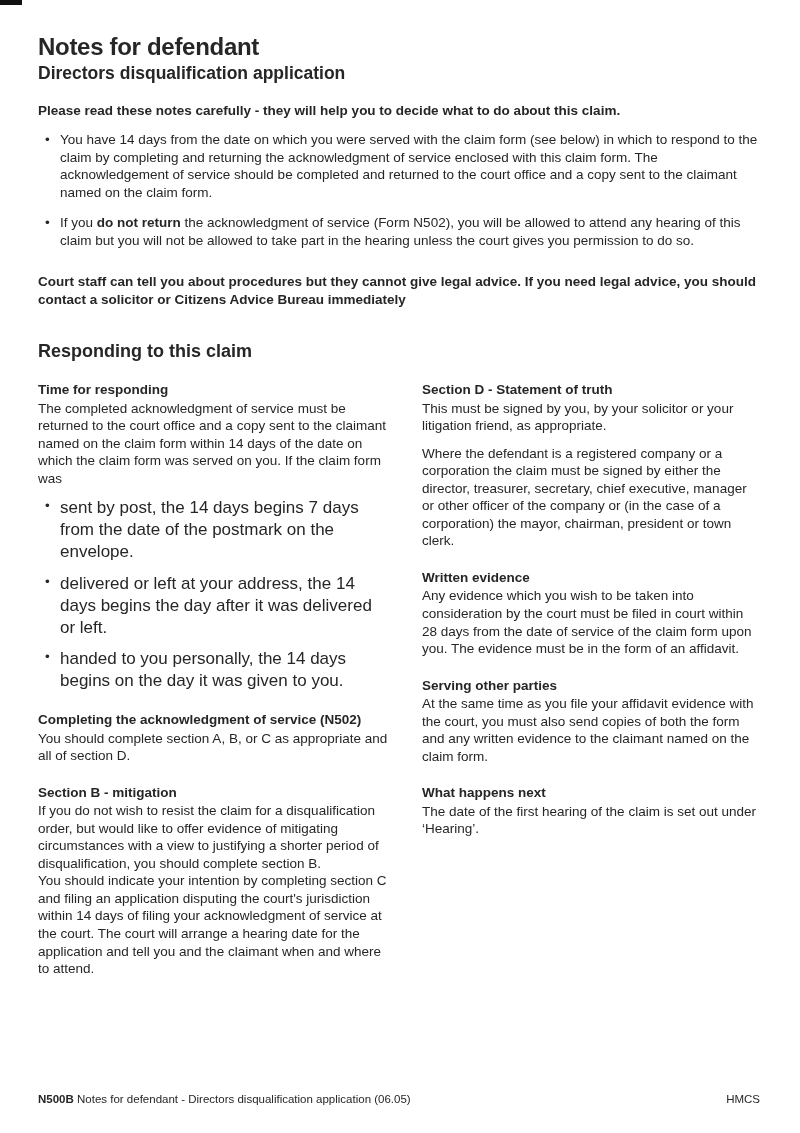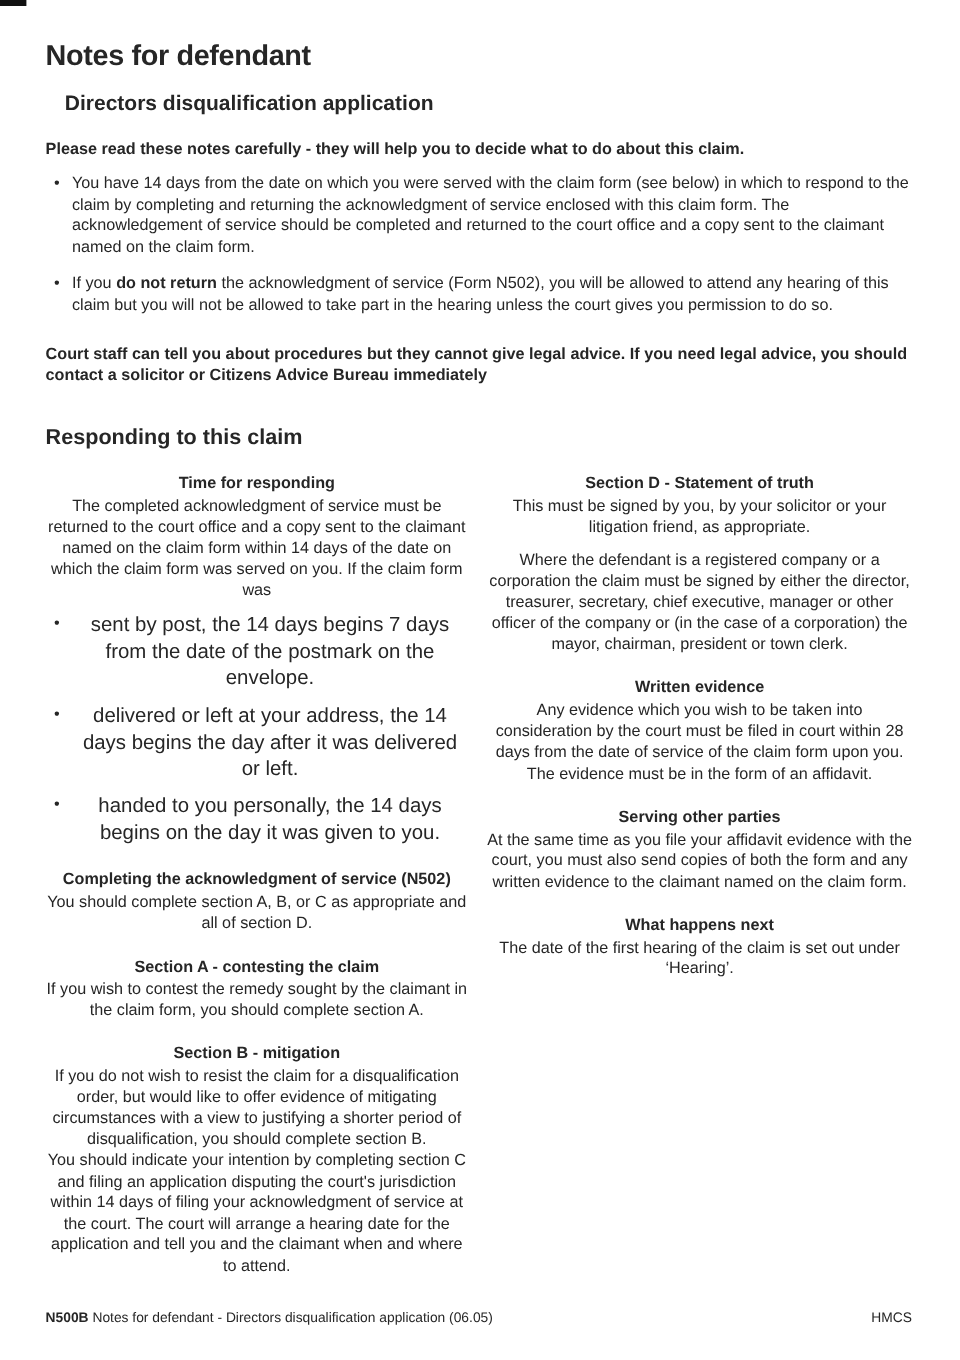--- a/index.html
+++ b/index.html
@@ -16,21 +16,21 @@
     position: absolute; top: 0; left: 0;
     width: 22px; height: 5px; background: #111;
   }
   .page { padding: 34px 40px 0 38px; }
 
   h1.doc-title {
     font-size: 24px; font-weight: bold; margin: 0 0 3px 0;
     letter-spacing: -0.3px; line-height: 1.1;
   }
   h2.doc-subtitle {
-    font-size: 17.5px; font-weight: bold; margin: 16px; line-height: 1.15;
+    font-size: 17.5px; font-weight: bold; margin: 0; line-height: 1.15;
   }
   .lead {
     font-weight: bold; font-size: 13.5px; line-height: 1.3;
     margin-top: 18px;
   }
   ul.intro-bullets {
     list-style: none; margin: 12px 0 0 0; padding: 0 0 0 22px;
   }
   ul.intro-bullets li {
     position: relative; font-size: 13.5px; line-height: 1.3;
@@ -40,21 +40,21 @@
     content: "\2022"; position: absolute; left: -15px; top: 0;
     font-size: 13.5px;
   }
   .notice {
     font-weight: bold; font-size: 13.5px; line-height: 1.32;
     margin-top: 24px; max-width: 720px;
   }
   h2.section-heading {
     font-size: 18px; font-weight: bold; margin: 32px 0 0 0;
   }
-  .columns { display: flex; gap: 16px; margin-top: 19px; text-align: center; }
+  .columns { display: flex; gap: 32px; margin-top: 19px; }
   .col-left { width: 352px; flex: 0 0 352px; }
   .col-right { flex: 1; }
   .block h3 {
     font-size: 13.5px; font-weight: bold; margin: 19px 0 1px 0;
     line-height: 1.3;
   }
   .block:first-child h3 { margin-top: 0; }
   .block p { font-size: 13.5px; line-height: 1.3; margin: 0; }
   .block p + p { margin-top: 10px; }
   ul.col-bullets {
@@ -109,24 +109,20 @@
           <li>delivered or left at your address, the 14 days begins the day after it was delivered or left.</li>
           <li>handed to you personally, the 14 days begins on the day it was given to you.</li>
         </ul>
       </div>
 
       <div class="block">
         <h3>Completing the acknowledgment of service (N502)</h3>
         <p>You should complete section A, B, or C as appropriate and all of section D.</p>
       </div>
 
-      <div class="block">
-        <h3>Section A - contesting the claim</h3>
-        <p>If you wish to contest the remedy sought by the claimant in the claim form, you should complete section A.</p>
-      </div>
 
       <div class="block">
         <h3>Section B - mitigation</h3>
         <p>If you do not wish to resist the claim for a disqualification order, but would like to offer evidence of mitigating circumstances with a view to justifying a shorter period of disqualification, you should complete section B.</p>
       </div>
 
       <div class="block">
         <p>You should indicate your intention by completing section C and filing an application disputing the court's jurisdiction within 14 days of filing your acknowledgment of service at the court. The court will arrange a hearing date for the application and tell you and the claimant when and where to attend.</p>
       </div>
 

